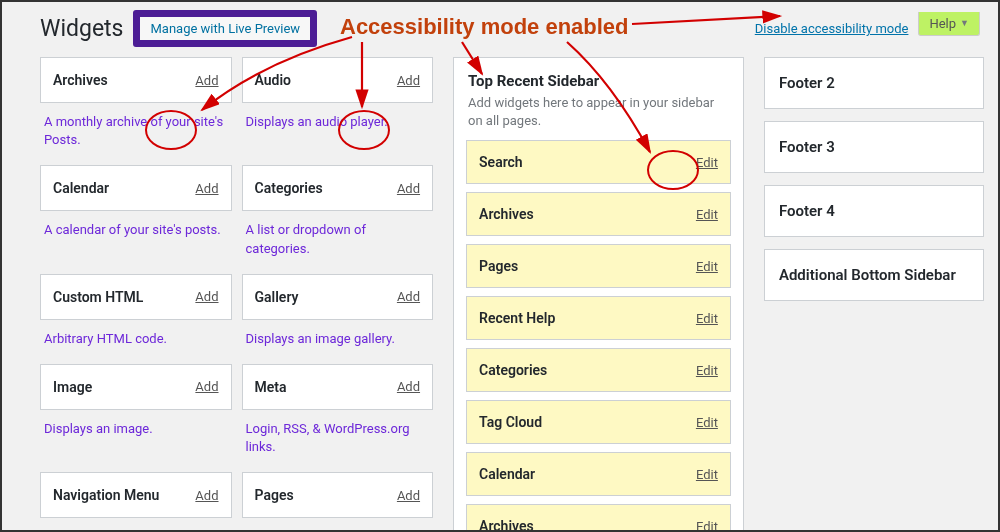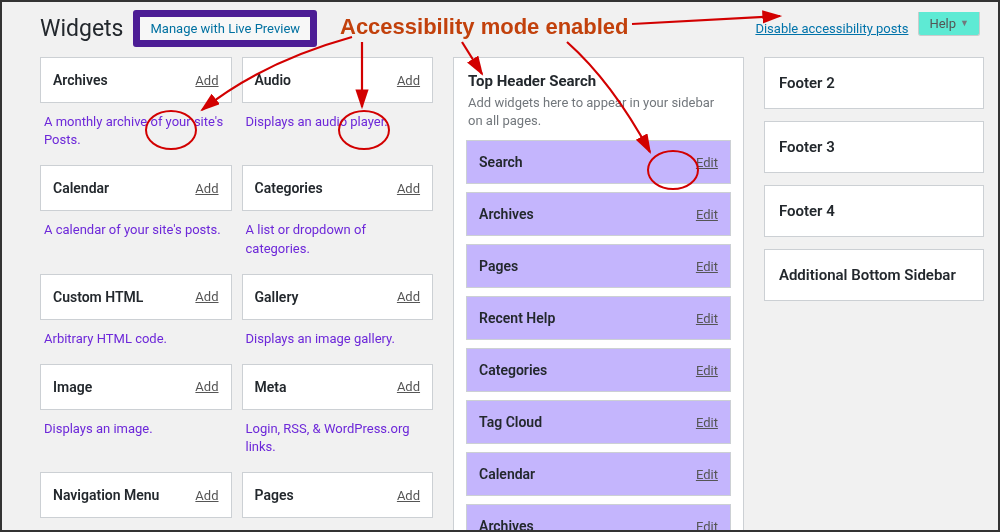--- a/index.html
+++ b/index.html
@@ -29,21 +29,21 @@
     border: 7px solid #4c1d95;
     color: #0071a1;
     padding: 4px 10px;
     font-size: 13px;
     border-radius: 3px;
     cursor: pointer;
   }
   .top-right { display: flex; align-items: center; gap: 10px; padding-right: 4px;}
   .top-right a { color: #0073aa; text-decoration: underline; font-size: 13px; cursor: pointer;}
   .help-tab {
-    background: #5eead4;
+    background: #bef264;
     border: 1px solid #ccc;
     border-top: none;
     padding: 4px 10px;
     font-size: 13px;
     color: #555;
     cursor: pointer;
     display: flex; align-items: center; gap: 4px;
     border-bottom-left-radius: 3px;
     border-bottom-right-radius: 3px;
     margin-top:-10px;
@@ -96,21 +96,21 @@
   .panel-head {
     padding: 14px 14px 4px 14px;
     font-size: 15px; font-weight: 700;
   }
   .panel-desc {
     padding: 0 14px 10px 14px;
     font-size: 13px; color:#72777c; line-height:1.4;
   }
   .panel-items { padding: 0 12px 12px 12px; display:flex; flex-direction:column; gap:8px;}
   .panel-item {
-    background: #c4b5fd;
+    background: #fef9c3;
     border: 1px solid #ccd0d4;
     display:flex; align-items:center; justify-content:space-between;
     padding: 0 12px; height: 44px;
   }
   .panel-item .pname { font-size: 14px; font-weight:600; color:#23282d;}
   .right-panel {
     background:#fff;
     border:1px solid #ccd0d4;
     padding: 16px 14px;
     font-size: 15px; font-weight:600;
@@ -144,21 +144,21 @@
 </head>
 <body>
 
 <div class="page">
   <div class="top-bar">
     <div class="top-left">
       <h1 class="page-title">Widgets</h1>
       <span class="button-outline">Manage with Live Preview</span>
     </div>
     <div class="top-right">
-      <a>Disable accessibility posts</a>
+      <a>Disable accessibility mode</a>
       <div class="help-tab">
         <span>Help</span>
         <span class="tri">▼</span>
       </div>
     </div>
   </div>
 
   <div class="columns">
 
     <div class="col col-avail">
@@ -229,21 +229,21 @@
             <div class="widget-box">
               <span class="wname">Pages</span>
               <span class="add-link">Add</span>
             </div>
           </div>
         </div>
     </div>
 
     <div class="col col-mid">
       <div class="sidebar-panel" style="height:100%; overflow:hidden;">
-        <div class="panel-head">Top Header Search</div>
+        <div class="panel-head">Top Recent Sidebar</div>
         <div class="panel-desc">Add widgets here to appear in your sidebar on all pages.</div>
         <div class="panel-items" id="panel-items">
             <div class="panel-item">
               <span class="pname">Search</span>
               <span class="edit-link">Edit</span>
             </div>
             <div class="panel-item">
               <span class="pname">Archives</span>
               <span class="edit-link">Edit</span>
             </div>

